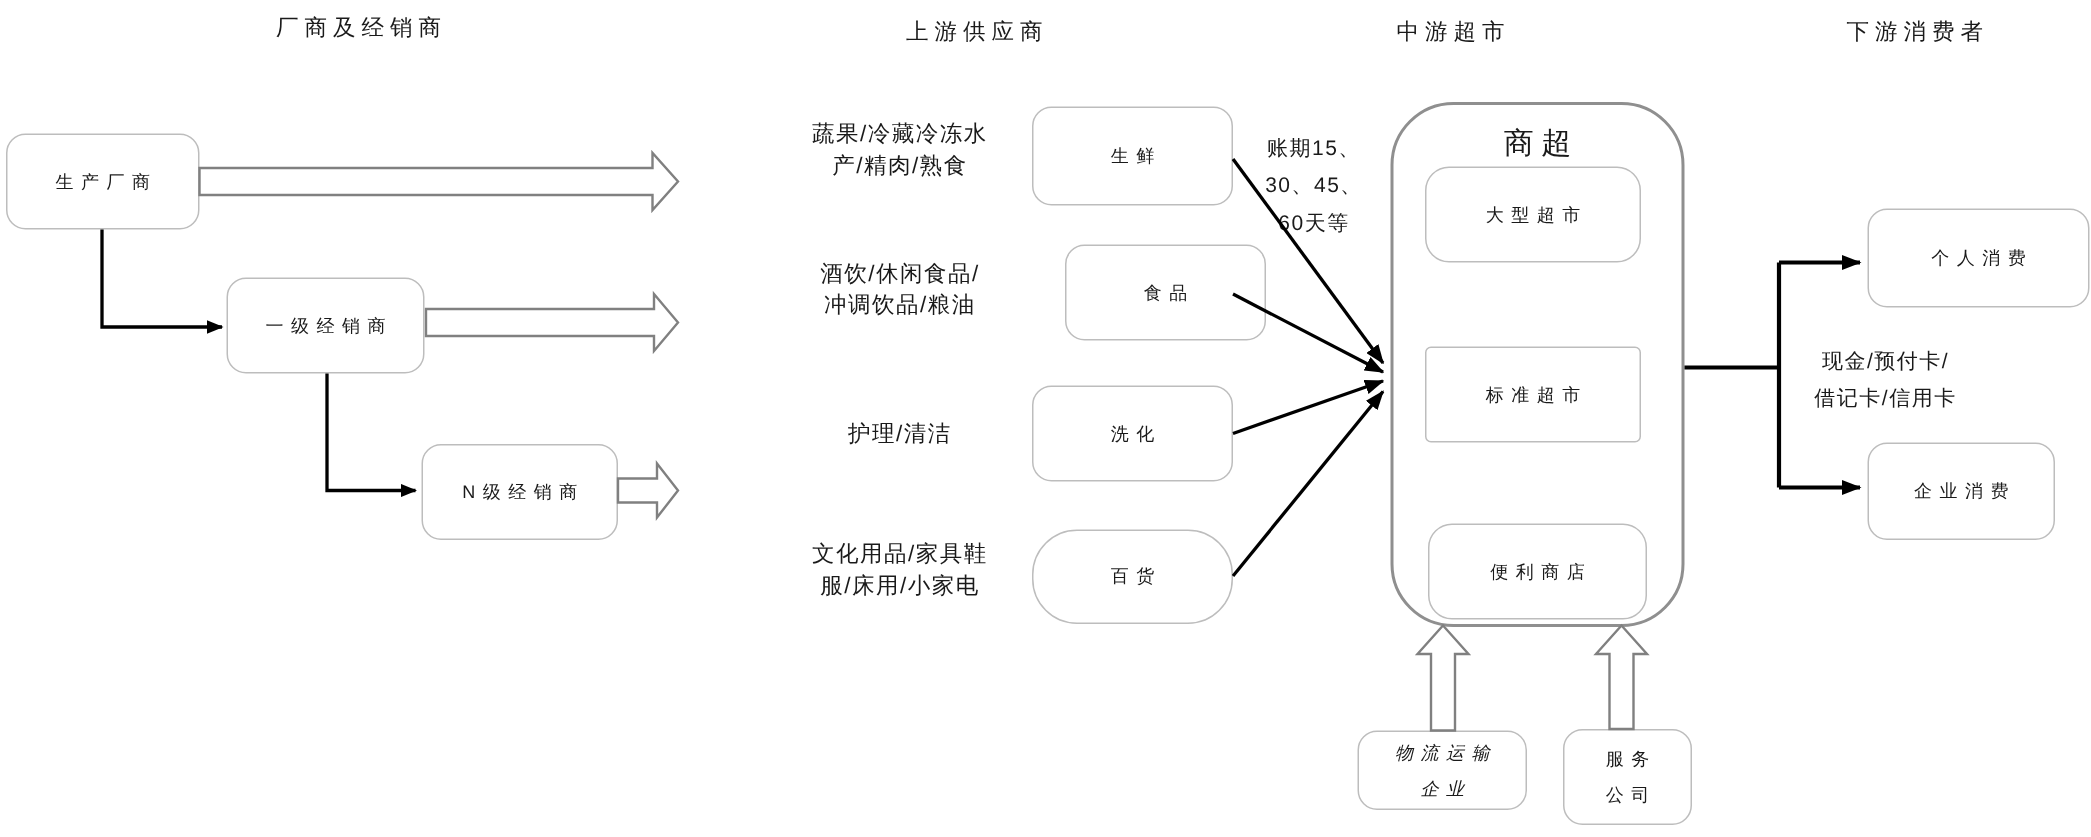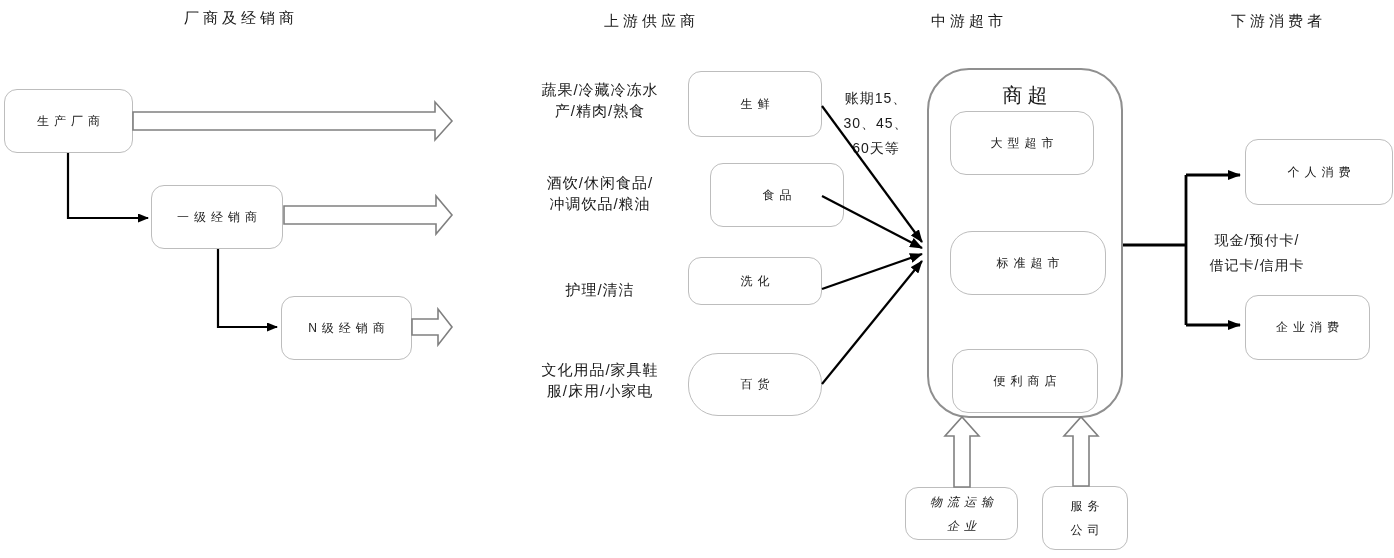--- a/index.html
+++ b/index.html
@@ -71,33 +71,33 @@
   <div class="desc" style="left:524px;top:279px;width:152px;">
     <div>护理/清洁</div>
   </div>
   <div class="desc" style="left:524px;top:359px;width:152px;">
     <div>文化用品/家具鞋</div>
     <div>服/床用/小家电</div>
   </div>
 
   <div class="box" style="left:688px;top:71px;width:134px;height:66px;">生鲜</div>
   <div class="box" style="left:688px;top:163px;width:134px;height:64px;margin-left:22px;">食品</div>
-  <div class="box" style="left:688px;top:257px;width:134px;height:48px;">洗化</div>
+  <div class="box" style="left:688px;top:257px;width:134px;height:64px;">洗化</div>
   <div class="box" style="left:688px;top:353px;width:134px;height:63px;border-radius:30px;">百货</div>
 
   <div class="note" style="left:828px;top:86px;width:96px;">
     <div>账期15、</div>
     <div>30、45、</div>
     <div>60天等</div>
   </div>
 
   <div class="group-box" style="left:927px;top:68px;width:196px;height:350px;"></div>
   <div class="group-title" style="left:927px;top:82px;width:196px;">商超</div>
   <div class="box" style="left:950px;top:111px;width:144px;height:64px;border-radius:16px;">大型超市</div>
-  <div class="box" style="left:950px;top:231px;width:156px;height:64px;border-radius:22px;">标准超市</div>
+  <div class="box" style="left:950px;top:231px;width:144px;height:64px;border-radius:4px;">标准超市</div>
   <div class="box" style="left:952px;top:349px;width:146px;height:64px;border-radius:16px;">便利商店</div>
 
   <div class="note" style="left:1190px;top:228px;width:134px;">
     <div>现金/预付卡/</div>
     <div>借记卡/信用卡</div>
   </div>
 
   <div class="box" style="left:1245px;top:139px;width:148px;height:66px;">个人消费</div>
   <div class="box" style="left:1245px;top:295px;width:125px;height:65px;">企业消费</div>
 

